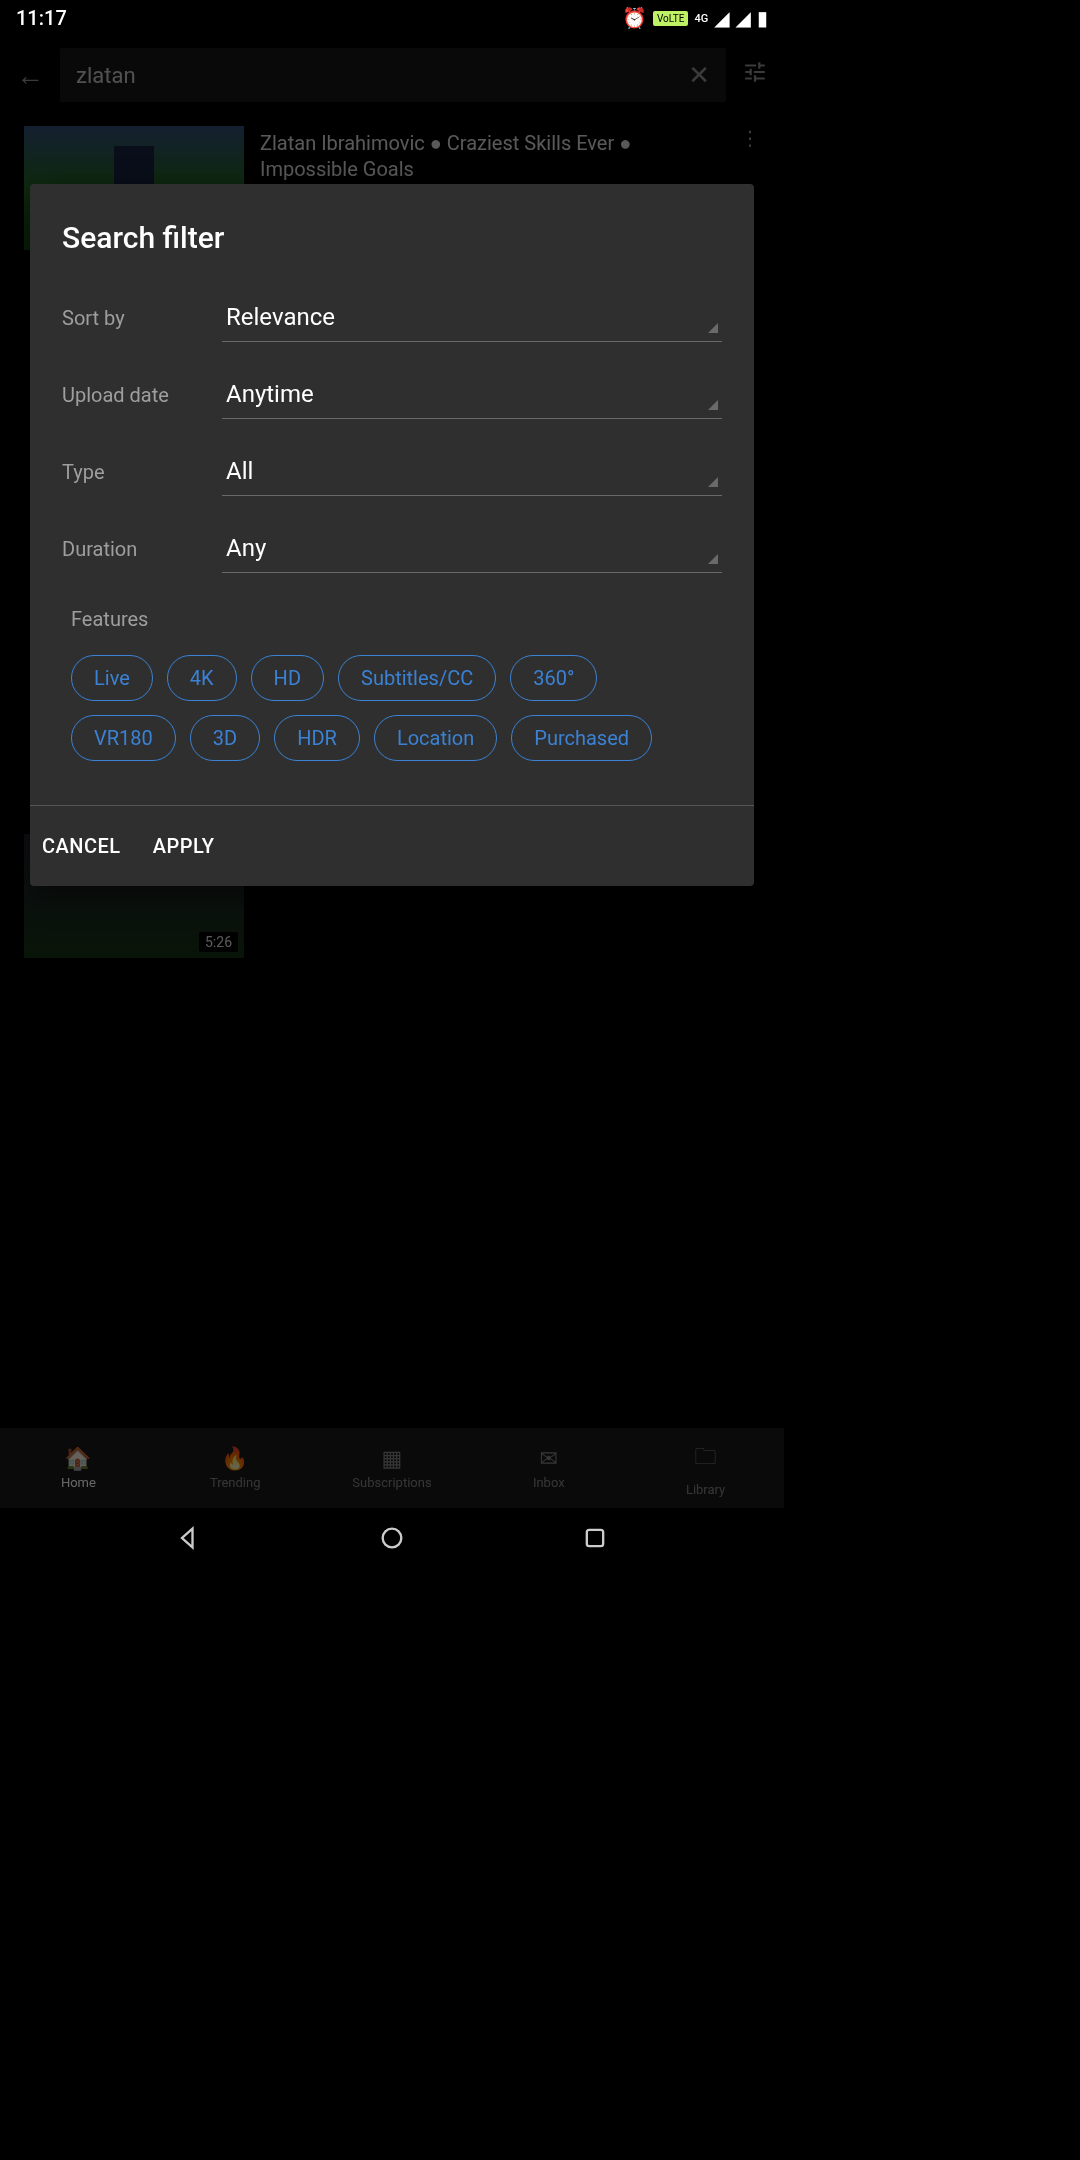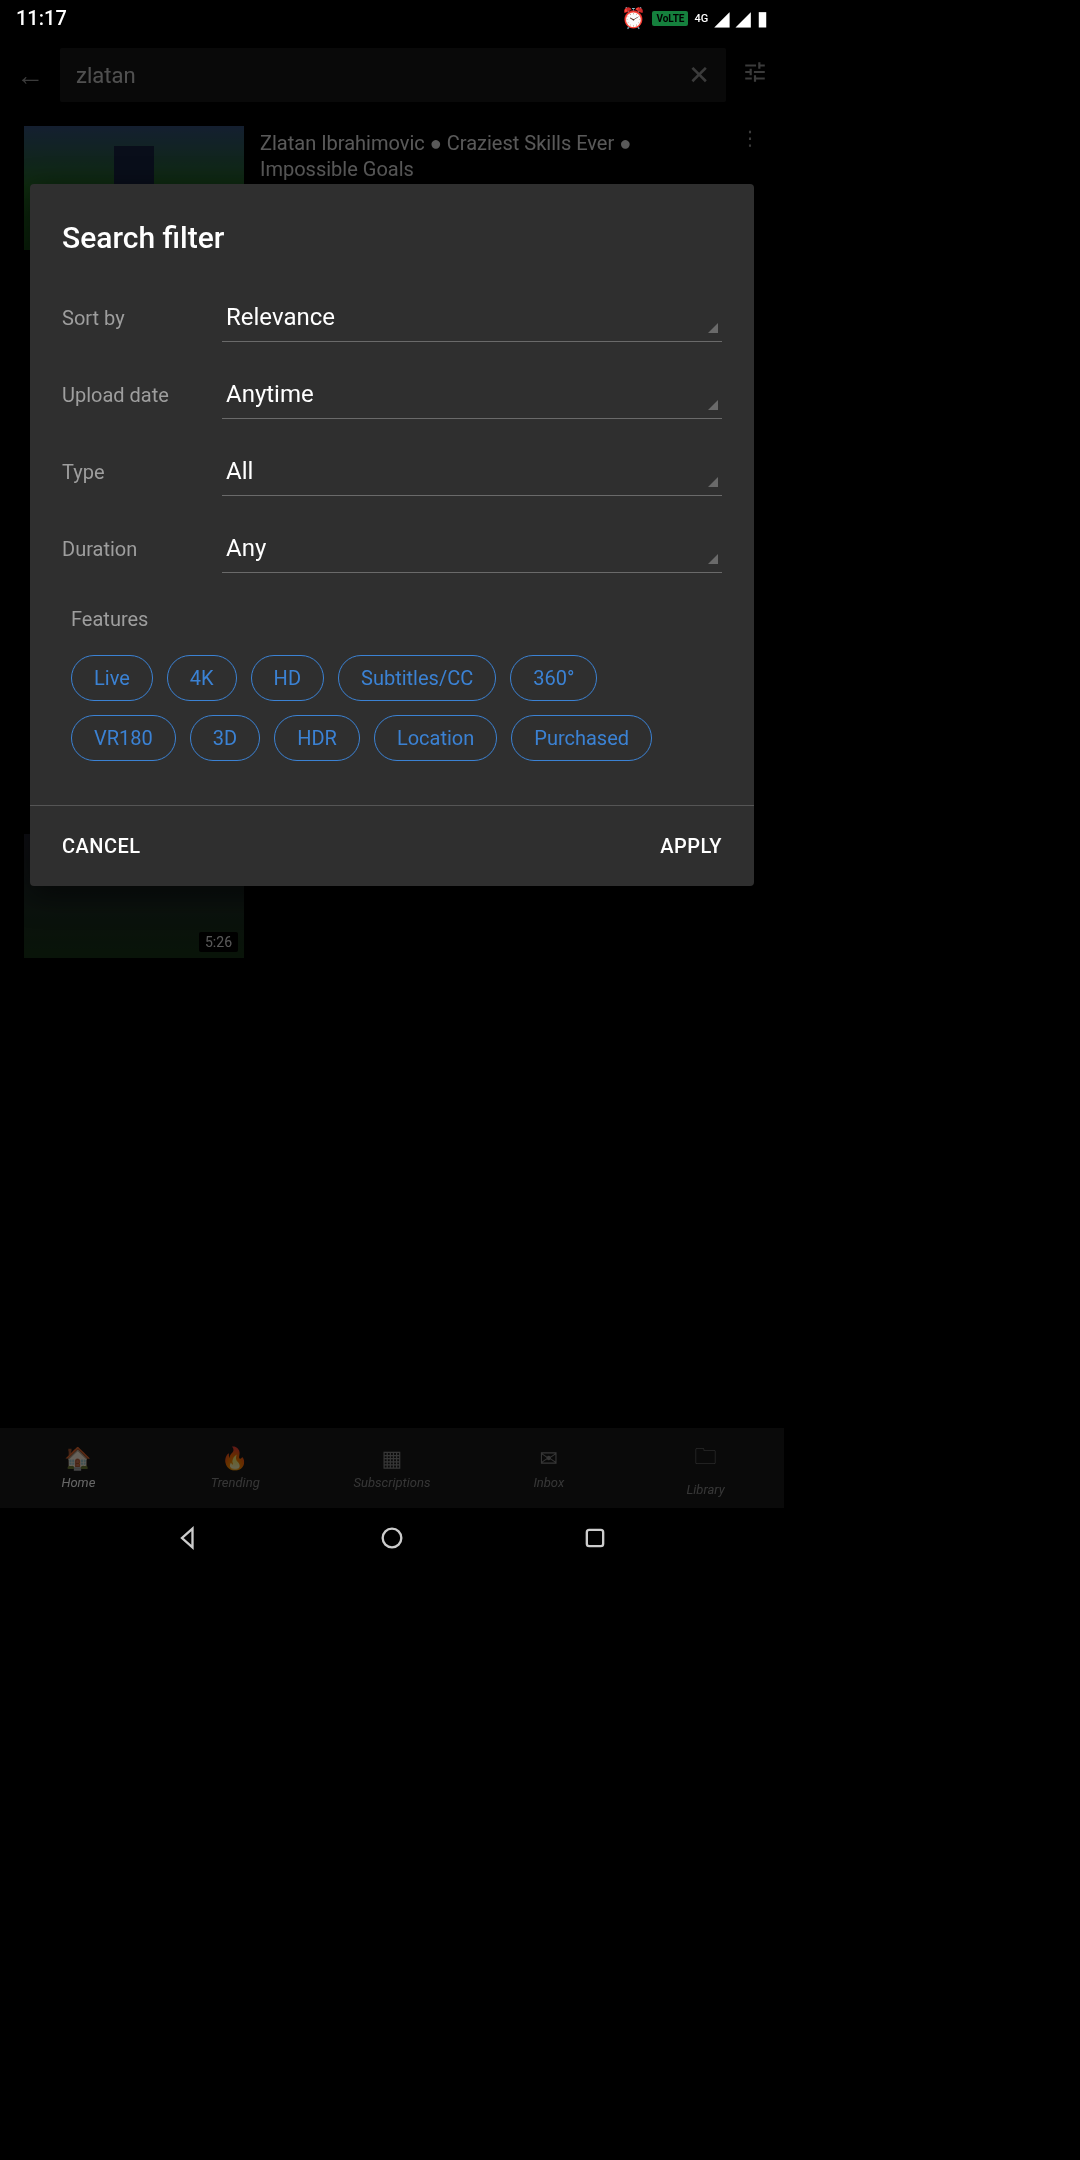--- a/index.html
+++ b/index.html
@@ -27,24 +27,24 @@
 }
 .status-right {
   display: flex;
   align-items: center;
   gap: 6px;
 }
 .status-icon {
   display: inline-block;
 }
 .volte {
-  background: #15803d;
+  background: #bef264;
   color: #000;
   font-size: 10px;
-  font-weight: bold;
+  font-weight: normal;
   padding: 2px 4px;
   border-radius: 2px;
 }
 .app-content {
   position: absolute;
   top: 36px;
   left: 0;
   right: 0;
   bottom: 60px;
   opacity: 0.35;
@@ -147,21 +147,20 @@
   gap: 4px;
 }
 .nav-icon {
   font-size: 22px;
   color: #888;
 }
 .nav-item.active .nav-icon { color: #fff; }
 .nav-label {
   font-size: 13px;
   color: #888;
-  font-style: italic;
 }
 .nav-item.active .nav-label { color: #fff; }
 .sys-nav {
   position: absolute;
   bottom: 0;
   left: 0;
   right: 0;
   height: 60px;
   display: flex;
   justify-content: space-evenly;
@@ -239,23 +238,23 @@
   font-size: 20px;
   background: transparent;
 }
 .dialog-divider {
   height: 1px;
   background: #555;
   margin-top: 20px;
 }
 .dialog-actions {
   display: flex;
-  justify-content: space-between;
+  justify-content: flex-start;
   gap: 32px;
-  padding: 28px 32px;
+  padding: 28px 12px;
 }
 .dialog-btn {
   font-size: 20px;
   font-weight: 500;
   color: #fff;
   background: none;
   border: none;
   letter-spacing: 0.5px;
 }
 </style>

